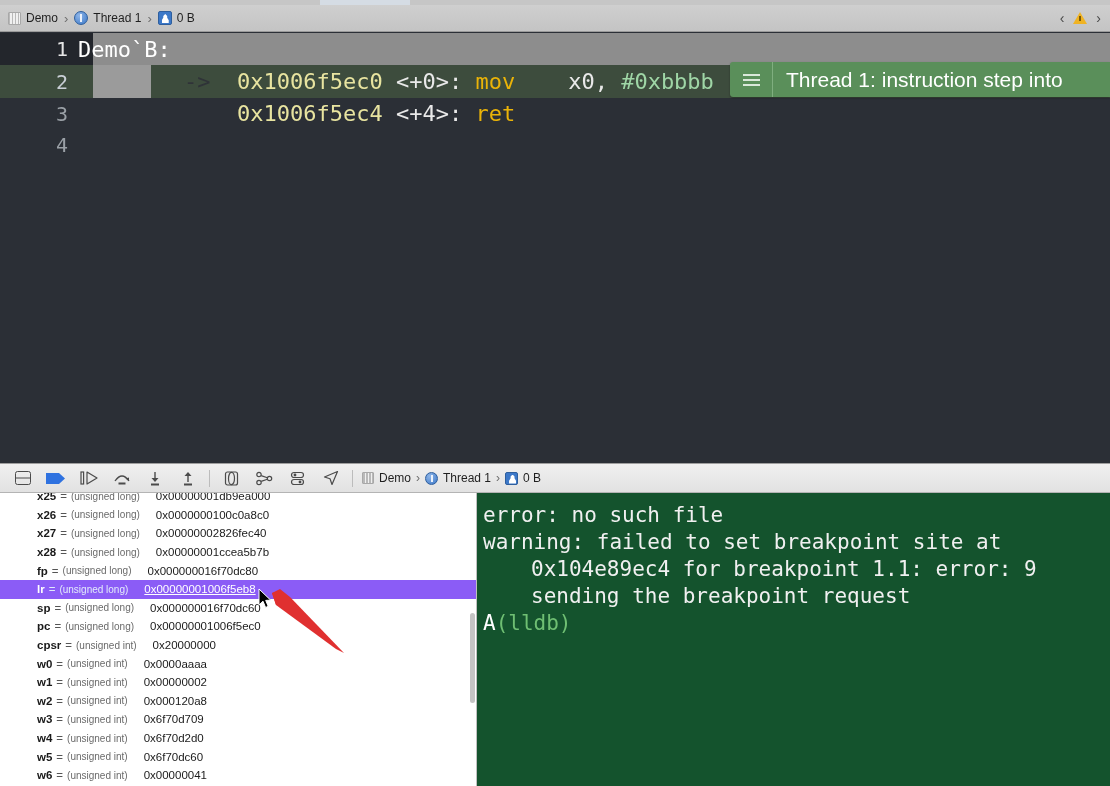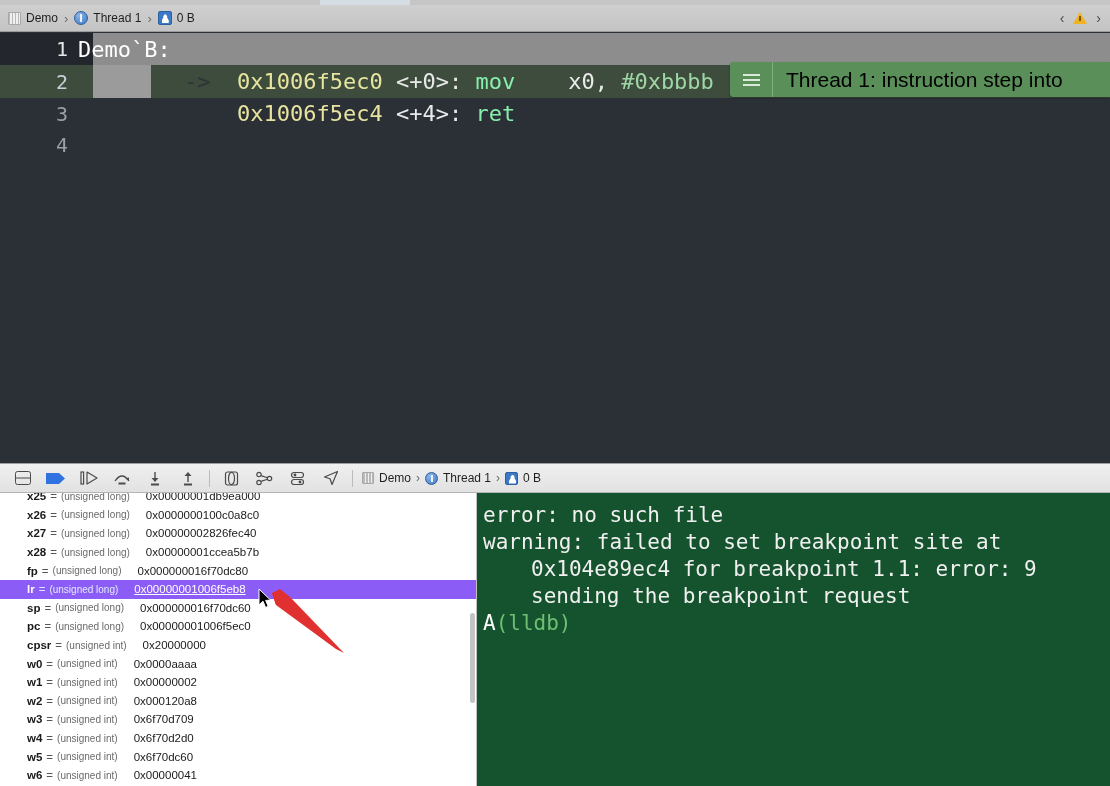--- a/index.html
+++ b/index.html
@@ -188,21 +188,21 @@
     position: absolute;
     left: 93px; top: 0;
     width: 58px; height: 33px;
     background: #9b9b9b;
     z-index: 2;
   }
   .line2 .gutter { background: #3d4c3d; }
 
   .tok-addr { color: #e8e4a0; }
   .tok-offs { color: #e9e9e9; }
-  .tok-mnem { color: #86efac; }
+  .tok-mnem { color: #eab308; }
   .tok-reg  { color: #e9e9e9; }
   .tok-imm  { color: #9fd6a6; }
   .tok-arrow{ color: #2f3338; }
 
   
   .exec-banner {
     position: absolute;
     left: 730px; top: 62px;
     height: 35px;
     display: flex;
@@ -224,21 +224,21 @@
     border-right: 1px solid #7fae7f;
   }
   .exec-banner .grip i {
     display: block;
     width: 17px; height: 2px;
     background: #d9e8d9;
   }
   .exec-banner .banner-text {
     font-family: "Liberation Sans", sans-serif;
     font-size: 21px;
-    color: #000000;
+    color: #ffffff;
     padding-left: 13px;
     white-space: nowrap;
   }
 
   
   .debug-bar {
     position: absolute;
     left: 0; top: 463px;
     width: 1110px; height: 30px;
     background: linear-gradient(to bottom, #f0f0f0 0%, #e2e2e2 100%);
@@ -289,21 +289,21 @@
     height: 293px;
     background: #ffffff;
     overflow: hidden;
     position: relative;
     border-right: 1px solid #c0c0c0;
   }
   .var-row {
     height: 18.6px;
     display: flex;
     align-items: center;
-    padding-left: 27px;
+    padding-left: 37px;
     font-size: 11.5px;
     color: #1a1a1a;
     white-space: nowrap;
     box-sizing: border-box;
   }
   .var-row.first { margin-top: -6px; }
   .var-row.selected {
     background: #8b5cf6;
     color: #ffffff;
   }

